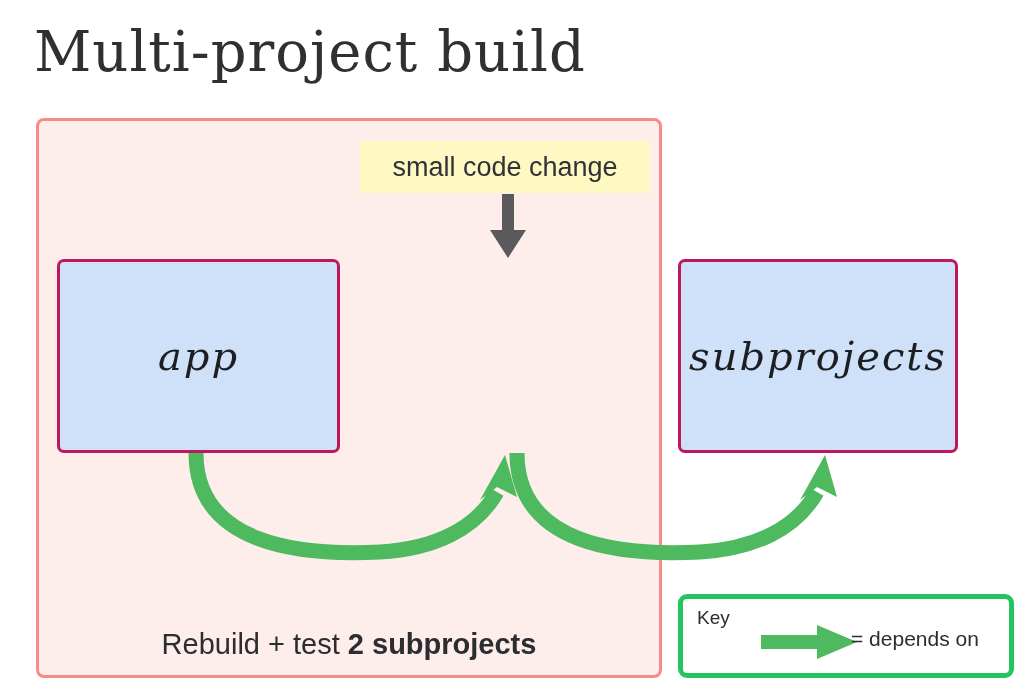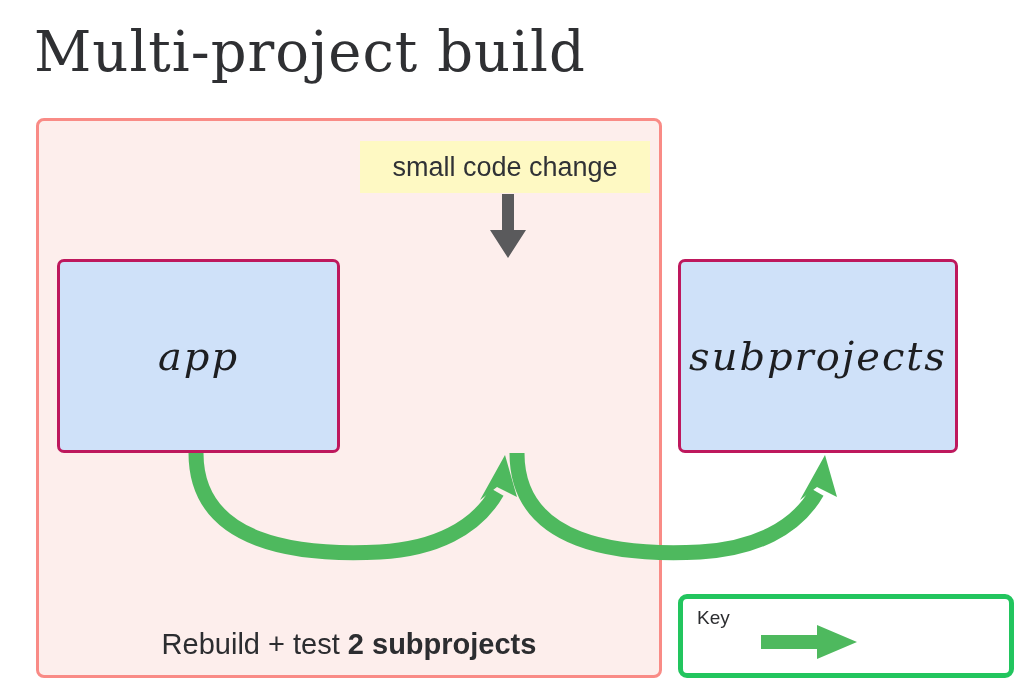--- a/index.html
+++ b/index.html
@@ -206,15 +206,16 @@
     <span>Rebuild + test </span><span class="bold">2 subprojects</span>
   </div>
 
   <div id="key-box">
     <div id="key-title">Key</div>
     <div id="key-arrow">
       <svg width="96" height="34" viewBox="0 0 96 34" xmlns="http://www.w3.org/2000/svg">
         <path d="M0,10 L56,10 L56,0 L96,17 L56,34 L56,24 L0,24 Z" fill="#4eb95e"></path>
       </svg>
     </div>
+    <div id="key-text">= depends on</div>
   </div>
 
 </div>
 
 </body></html>

